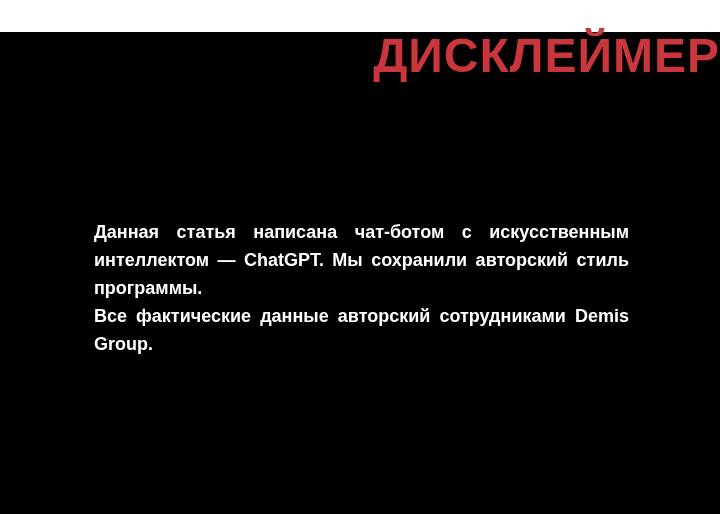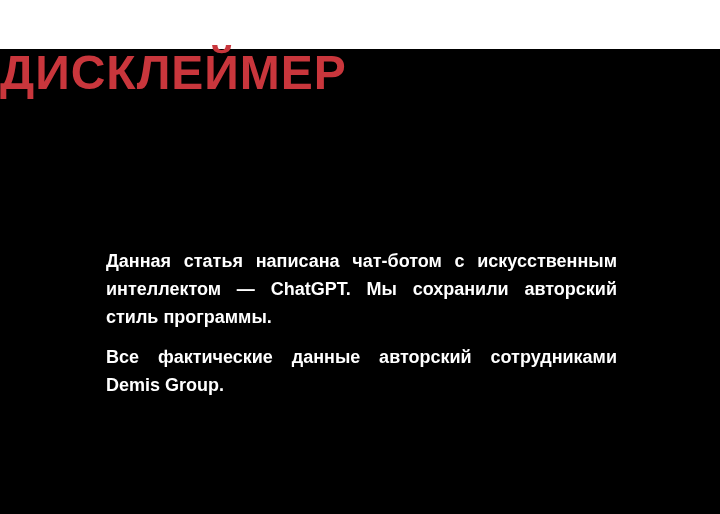--- a/index.html
+++ b/index.html
@@ -9,42 +9,42 @@
       overflow: hidden;
       font-family: "Liberation Sans", sans-serif;
     }
     .slide {
       position: relative;
       width: 720px;
       height: 514px;
       background: #000000;
     }
     .slide-title {
-      margin-top: 49px;
-      text-align: left;
+      margin-top: 32px;
+      text-align: right;
       font-size: 48px;
       font-weight: 700;
       line-height: 1.0;
       letter-spacing: 1px;
       color: #C9363C;
     }
     .body-block {
       position: absolute;
       left: 94px;
       top: 186px;
       width: 535px;
       color: #FFFFFF;
       font-size: 18px;
       font-weight: 700;
       line-height: 28px;
     }
     .body-block p {
       text-align: justify;
       text-justify: inter-word;
-      margin: 12px;
+      margin: 0;
     }
   </style>
 </head>
 <body>
 
 <div class="slide">
   <h1 class="slide-title">ДИСКЛЕЙМЕР</h1>
 
   <div class="body-block">
     <p>Данная статья написана чат-ботом с искусственным интеллектом — ChatGPT. Мы сохранили авторский стиль программы.</p>

